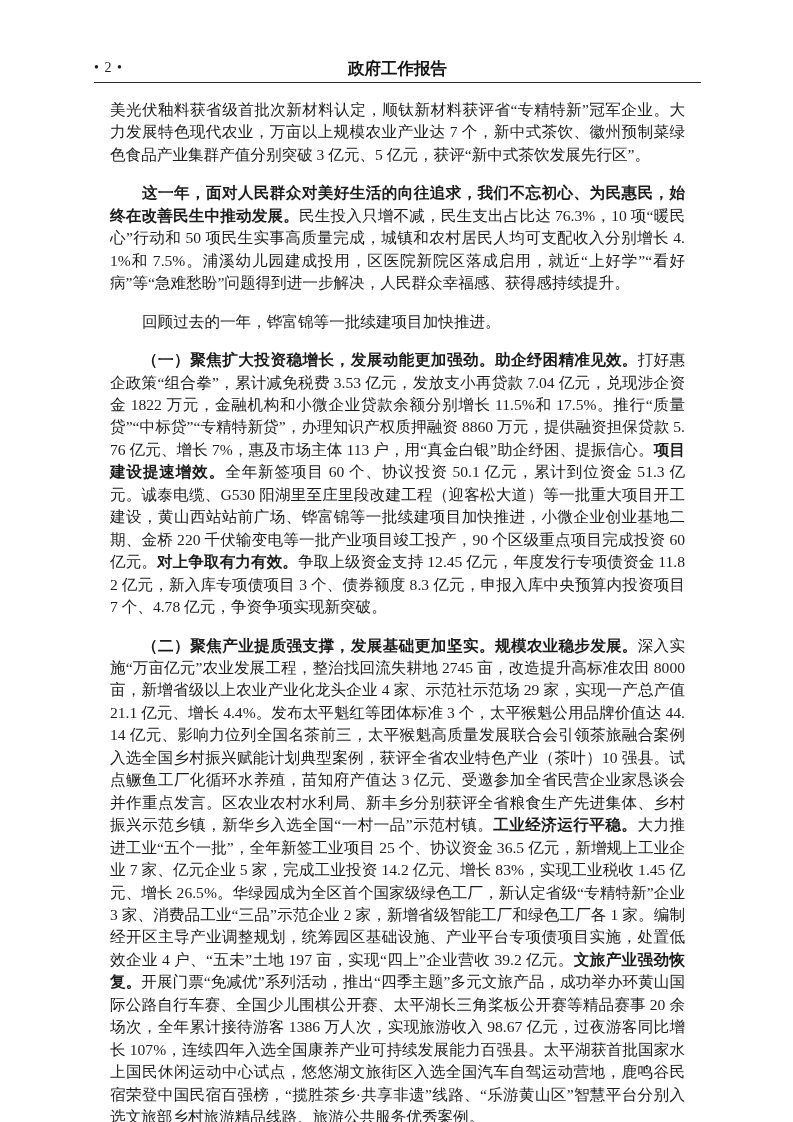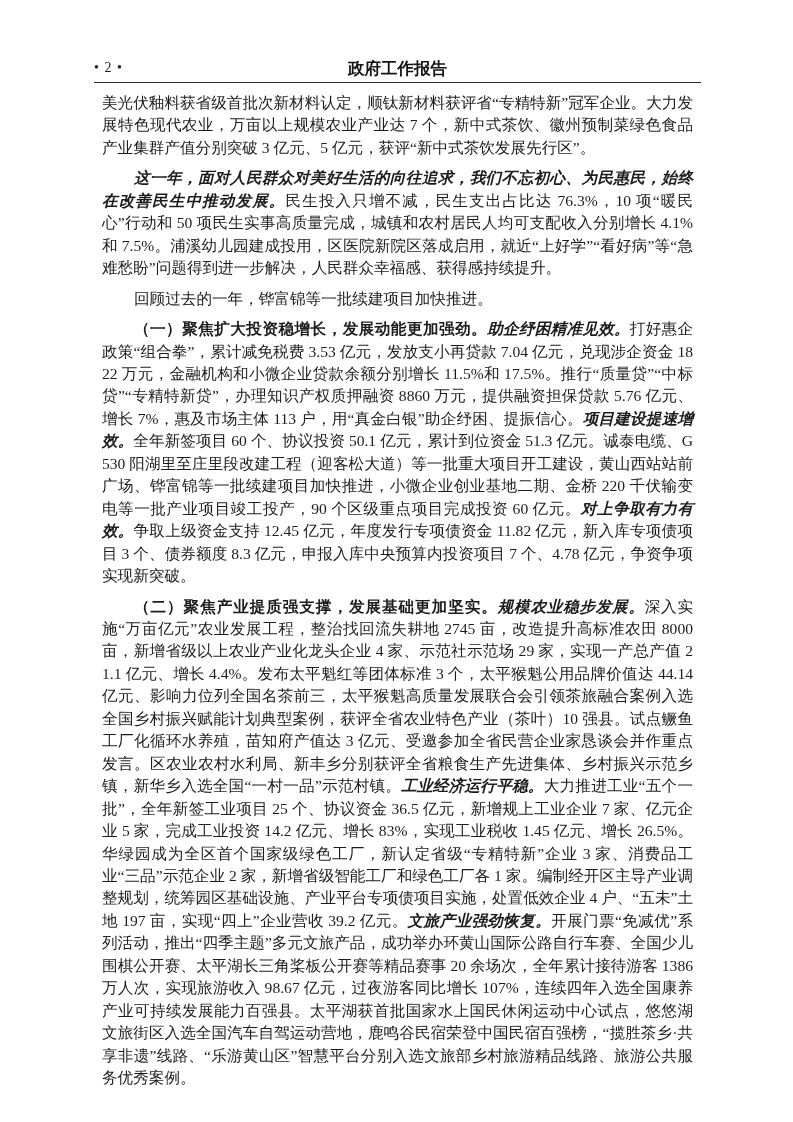--- a/index.html
+++ b/index.html
@@ -41,21 +41,21 @@
     left: 0;
     right: 0;
     top: 0;
     text-align: center;
     font-family: "Liberation Sans", sans-serif;
     font-weight: 700;
     font-size: 16.5px;
     color: #141414;
   }
   .doc-body p.para {
-    margin: 8px;
+    margin: 16px;
     font-size: 15.6px;
     line-height: 22.45px;
     text-align: justify;
     text-justify: inter-ideograph;
     word-break: break-all;
     color: #1c1c1c;
   }
   .doc-body p.para.indent {
     text-indent: 32px;
   }
@@ -66,21 +66,20 @@
   
   .seg-bold-hei {
     font-family: Liberation Serif, serif;
     font-weight: 700;
     font-style: normal;
     letter-spacing: 0.2px;
   }
   
   .seg-bold-kai {
     font-weight: 700;
-    font-style: italic;
   }
 </style>
 </head>
 <body>
 
 <div class="page">
   <div class="content">
     <div class="doc-header">
       <span class="page-number">• 2 •</span>
       <span class="header-title">政府工作报告</span>

